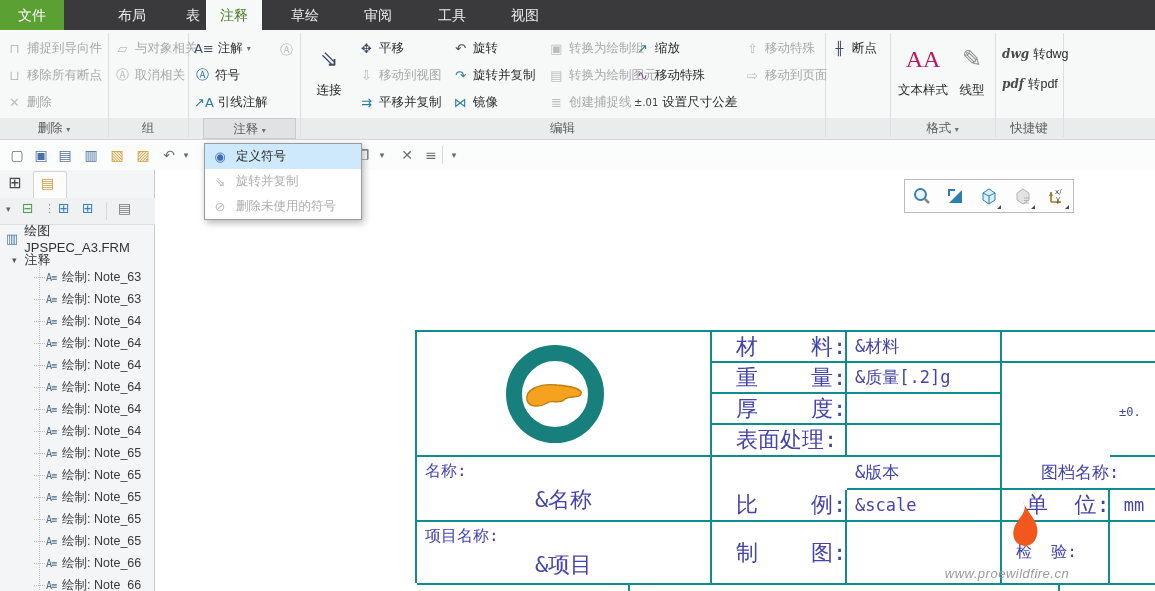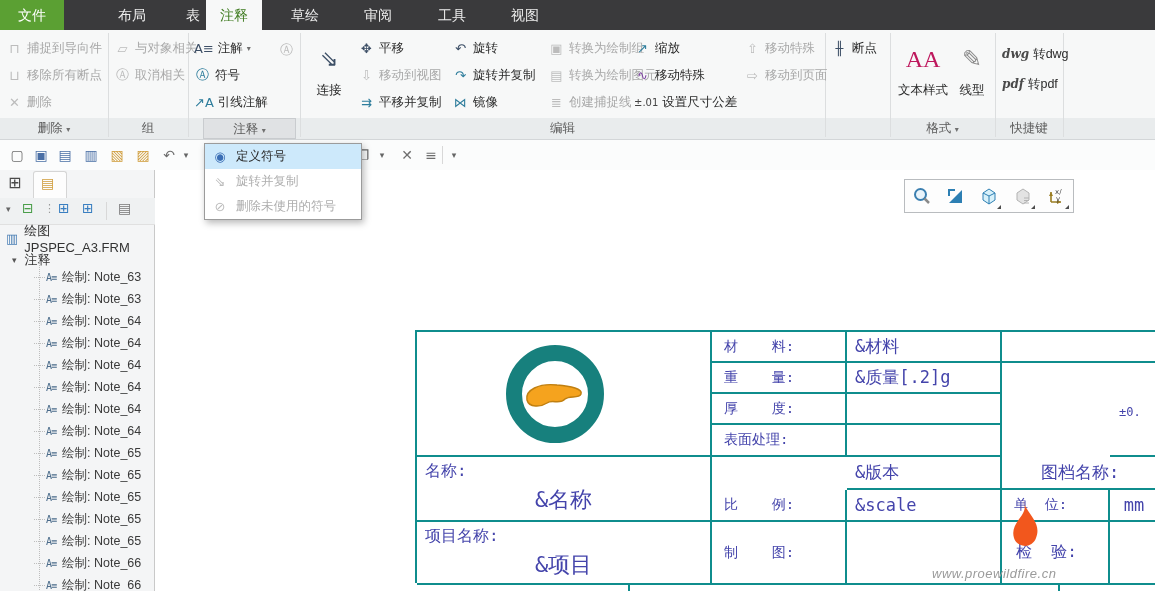--- a/index.html
+++ b/index.html
@@ -75,30 +75,30 @@
   .crn{position:absolute;right:1px;bottom:1px;width:0;height:0;
        border-left:4px solid transparent;border-bottom:4px solid #4d4d4d;}
 
   
   .tb{position:absolute;left:259px;top:160px;width:741px;height:253px;
       border-left:2px solid #0f8d8d;border-top:2px solid #0f8d8d;box-sizing:border-box;}
   .cell{position:absolute;border-right:2px solid #0f8d8d;border-bottom:2px solid #0f8d8d;
         box-sizing:border-box;overflow:hidden;}
   .cell.noR{border-right:none;}
   .cad{font-family:"DejaVu Sans Mono",monospace;color:#4444ab;white-space:pre;}
-  .lbl17{font-size:14px;display:flex;align-items:center;padding-left:12px;}
+  .lbl17{font-size:22px;display:flex;align-items:center;padding-left:24px;}
   .val17{font-size:17px;display:flex;align-items:center;padding-left:8px;}
   .tolr{font-size:12px;line-height:18.6px;text-align:center;padding-top:3px;}
   .tolv{font-size:12px;line-height:18.6px;padding-left:9px;padding-top:3px;}
   .stub{position:absolute;width:2px;height:9px;background:#0f8d8d;}
 
   
   .wm-brand{position:absolute;left:786px;top:349px;font-size:37px;font-weight:bold;z-index:20;
             font-family:"DejaVu Sans",sans-serif;letter-spacing:2px;}
-  .wm-url{position:absolute;left:776px;top:396px;width:150px;font-size:13px;
+  .wm-url{position:absolute;left:776px;top:396px;width:150px;text-align:center;font-size:13px;
           font-style:italic;color:#9b9b9b;letter-spacing:.5px;z-index:20;}
   .flame{position:absolute;left:845px;top:330px;z-index:19;}
 </style>
 </head>
 <body>
 
 <div class="tabbar">
   <div class="tab file" style="left:0;width:64px">文件</div>
   <div class="tab" style="left:104px;width:56px">布局</div>
   <div class="tab" style="left:168px;width:50px">表</div>

